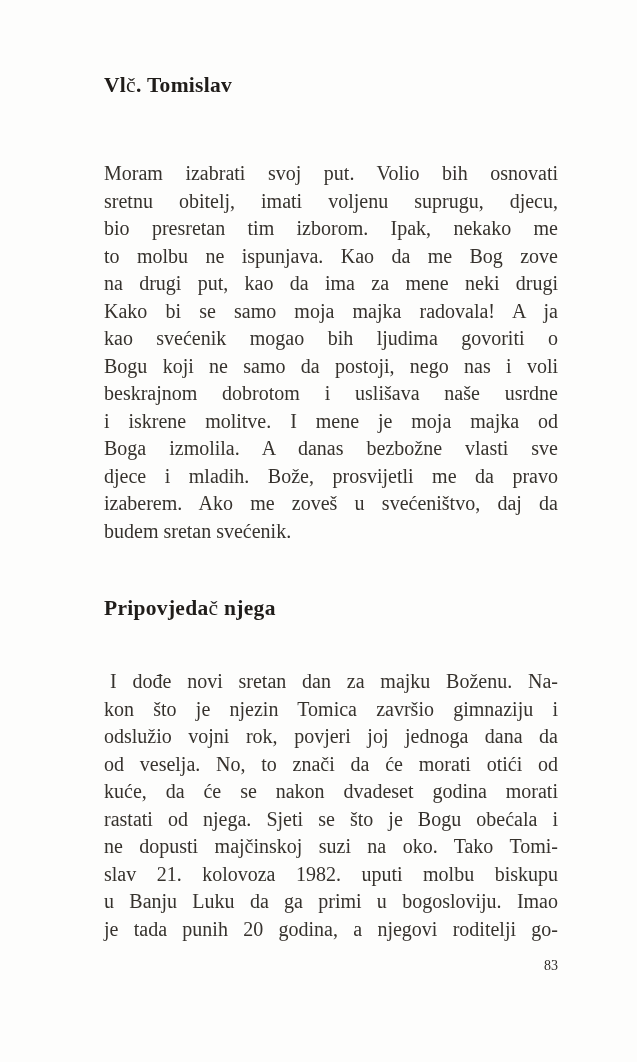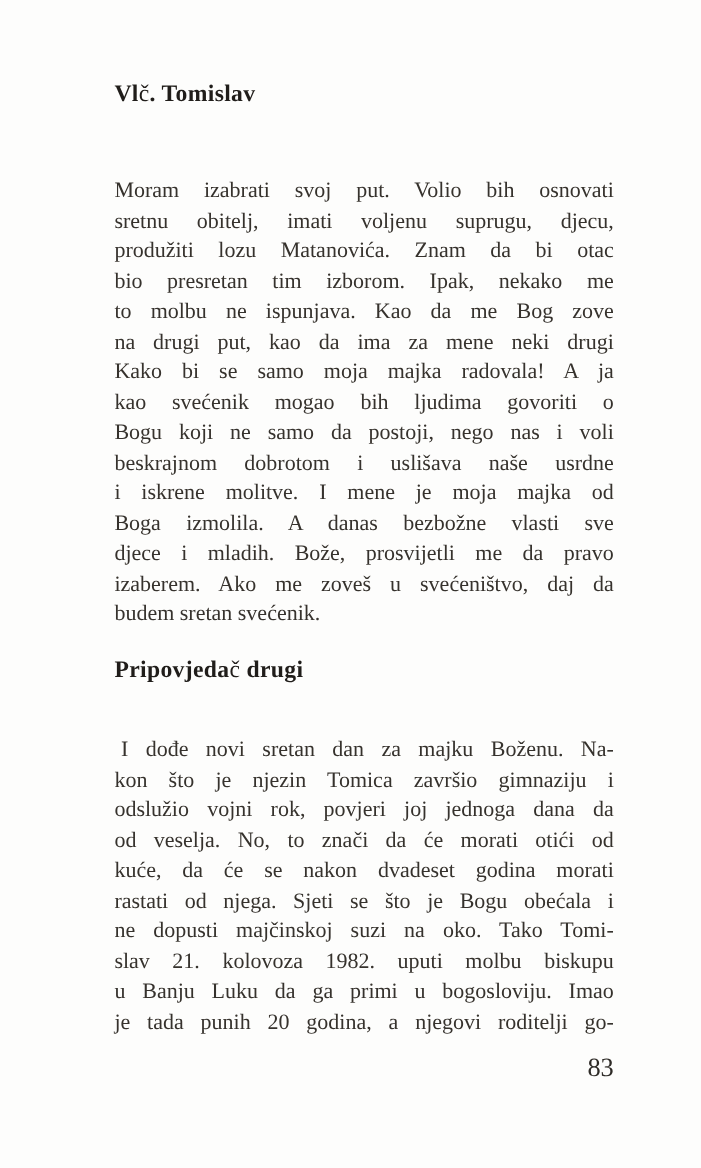--- a/index.html
+++ b/index.html
@@ -45,52 +45,51 @@
   .tline {
     text-align: justify;
     text-align-last: justify;
   }
   .para-1 .tline:last-child { text-align-last: left; }
   .para-2 .tline:first-child { text-indent: 6px; }
   .page-number {
     position: absolute;
     top: 958px;
     right: 0;
-    font-size: 24px;
+    font-size: 14px;
     color: #2e2b27;
     text-align: right;
   }
 </style>
 </head>
 <body>
 
 <div class="page">
   <div class="content">
 
     <h2 class="heading heading-1"><span>Vl</span><span class="hcaron">č</span><span>. Tomislav</span></h2>
 
     <div class="para para-1">
         <div class="tline">Moram izabrati svoj put. Volio bih osnovati</div>
         <div class="tline">sretnu obitelj, imati voljenu suprugu, djecu,</div>
-        <div class="tline">produžiti lozu Matanovića. Znam da bi otac</div>
         <div class="tline">bio presretan tim izborom. Ipak, nekako me</div>
         <div class="tline">to molbu ne ispunjava. Kao da me Bog zove</div>
         <div class="tline">na drugi put, kao da ima za mene neki drugi</div>
         <div class="tline">Kako bi se samo moja majka radovala! A ja</div>
         <div class="tline">kao svećenik mogao bih ljudima govoriti o</div>
         <div class="tline">Bogu koji ne samo da postoji, nego nas i voli</div>
         <div class="tline">beskrajnom dobrotom i uslišava naše usrdne</div>
         <div class="tline">i iskrene molitve. I mene je moja majka od</div>
         <div class="tline">Boga izmolila. A danas bezbožne vlasti sve</div>
         <div class="tline">djece i mladih. Bože, prosvijetli me da pravo</div>
         <div class="tline">izaberem. Ako me zoveš u svećeništvo, daj da</div>
         <div class="tline">budem sretan svećenik.</div>
       </div>
 
-    <h2 class="heading heading-2"><span>Pripovjeda</span><span class="hcaron">č</span><span> drugi</span></h2>
+    <h2 class="heading heading-2"><span>Pripovjeda</span><span class="hcaron">č</span><span> njega</span></h2>
 
     <div class="para para-2">
         <div class="tline">I dođe novi sretan dan za majku Boženu. Na-</div>
         <div class="tline">kon što je njezin Tomica završio gimnaziju i</div>
         <div class="tline">odslužio vojni rok, povjeri joj jednoga dana da</div>
         <div class="tline">od veselja. No, to znači da će morati otići od</div>
         <div class="tline">kuće, da će se nakon dvadeset godina morati</div>
         <div class="tline">rastati od njega. Sjeti se što je Bogu obećala i</div>
         <div class="tline">ne dopusti majčinskoj suzi na oko. Tako Tomi-</div>
         <div class="tline">slav 21. kolovoza 1982. uputi molbu biskupu</div>

